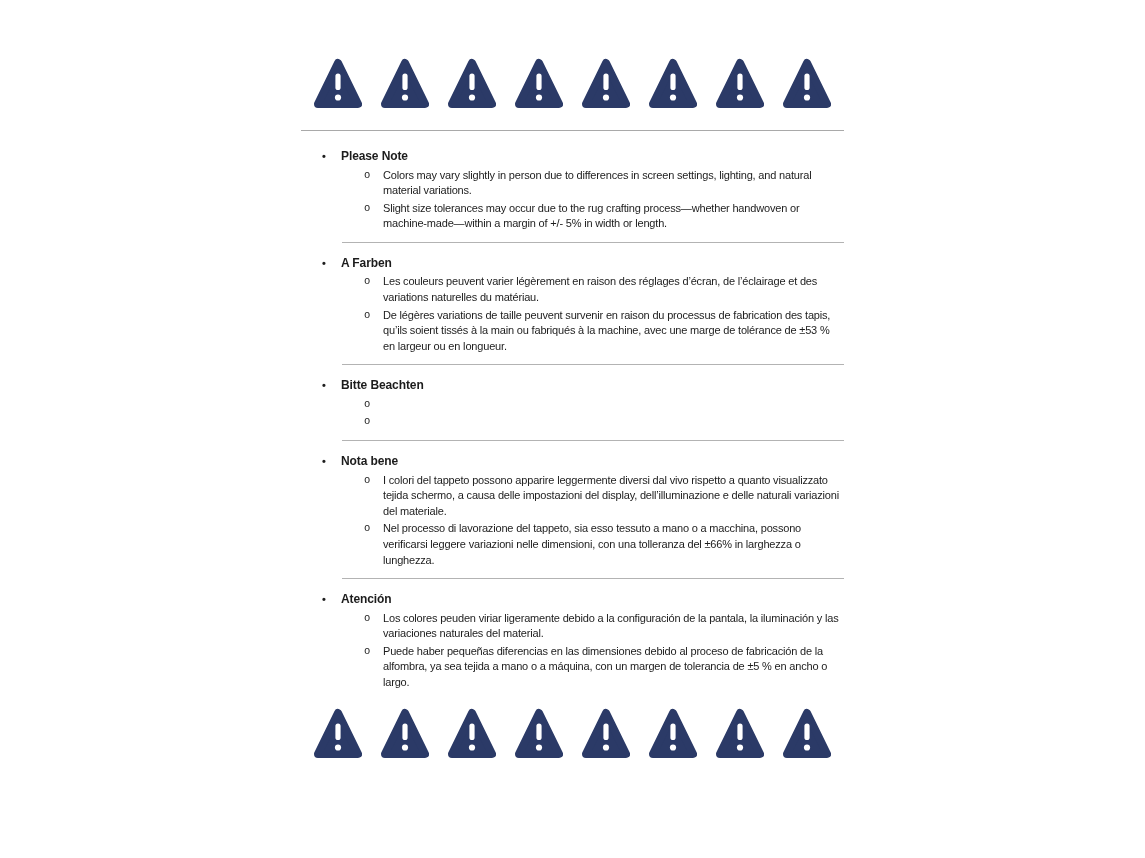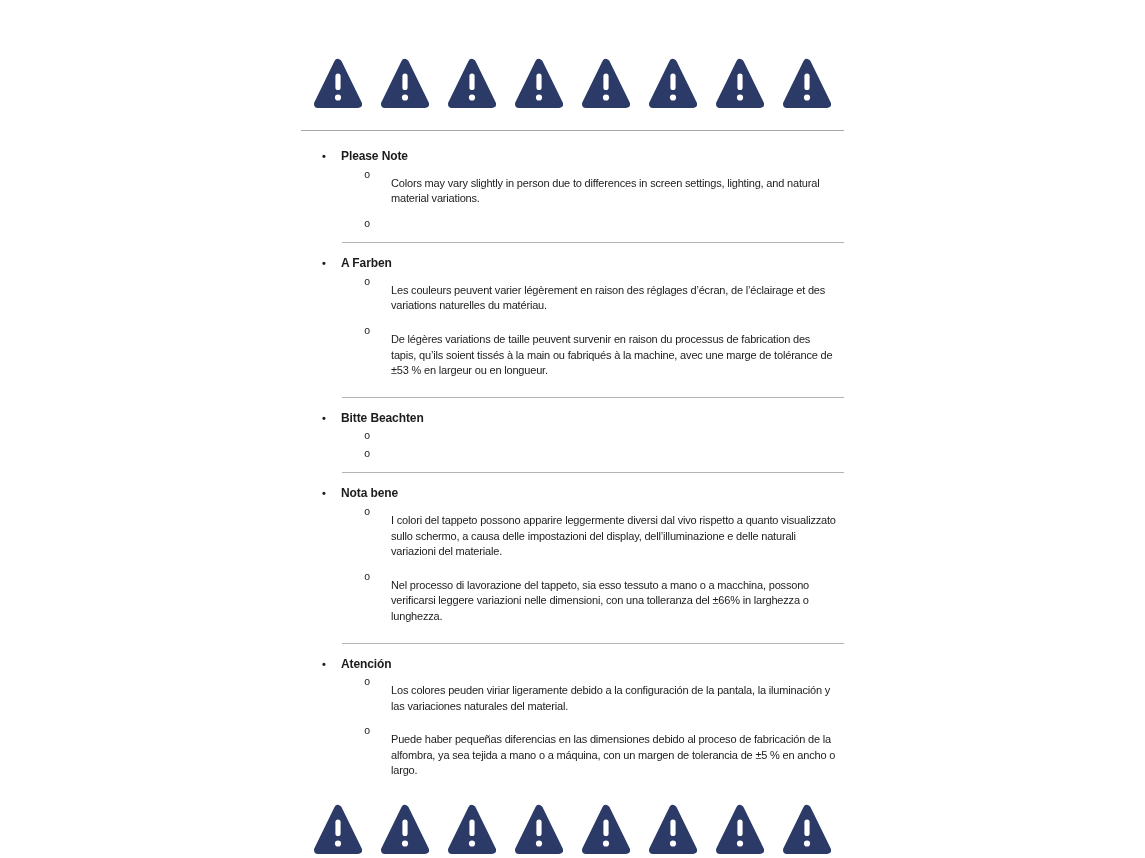--- a/index.html
+++ b/index.html
@@ -78,21 +78,21 @@
     letter-spacing: -0.18px;
     margin: 0 0 2px 0;
   }
   .sub-bullet .marker {
     width: 19px;
     flex: 0 0 19px;
     font-size: 10.5px;
     font-family: "Liberation Mono", monospace;
   }
   .sub-bullet p {
-    margin: 8px;
+    margin: 0;
     width: 472px;
   }
 </style>
 </head>
 <body>
 
 <div class="page">
   <div class="content">
 
     <div class="triangle-row top">
@@ -146,20 +146,21 @@
         <div class="heading-line">
           <span class="marker">•</span>
           <span>Please Note</span>
         </div>
         <div class="sub-bullet">
           <span class="marker">o</span>
           <p>Colors may vary slightly in person due to differences in screen settings, lighting, and natural material variations.</p>
         </div>
         <div class="sub-bullet">
           <span class="marker">o</span>
+          <p>Slight size tolerances may occur due to the rug crafting process—whether handwoven or machine-made—within a margin of +/- 5% in width or length.</p>
         </div>
         <hr class="divider inner">
       </div>
 
       <div class="section">
         <div class="heading-line">
           <span class="marker">•</span>
           <span>A Farben</span>
         </div>
         <div class="sub-bullet">
@@ -187,21 +188,21 @@
         <hr class="divider inner">
       </div>
 
       <div class="section">
         <div class="heading-line">
           <span class="marker">•</span>
           <span>Nota bene</span>
         </div>
         <div class="sub-bullet">
           <span class="marker">o</span>
-          <p>I colori del tappeto possono apparire leggermente diversi dal vivo rispetto a quanto visualizzato sullo schermo, a causa delle impostazioni del display, dell’illuminazione e delle naturali variazioni del materiale.</p>
+          <p>I colori del tappeto possono apparire leggermente diversi dal vivo rispetto a quanto visualizzato tejida schermo, a causa delle impostazioni del display, dell’illuminazione e delle naturali variazioni del materiale.</p>
         </div>
         <div class="sub-bullet">
           <span class="marker">o</span>
           <p>Nel processo di lavorazione del tappeto, sia esso tessuto a mano o a macchina, possono verificarsi leggere variazioni nelle dimensioni, con una tolleranza del ±66% in larghezza o lunghezza.</p>
         </div>
         <hr class="divider inner">
       </div>
 
       <div class="section last">
         <div class="heading-line">

